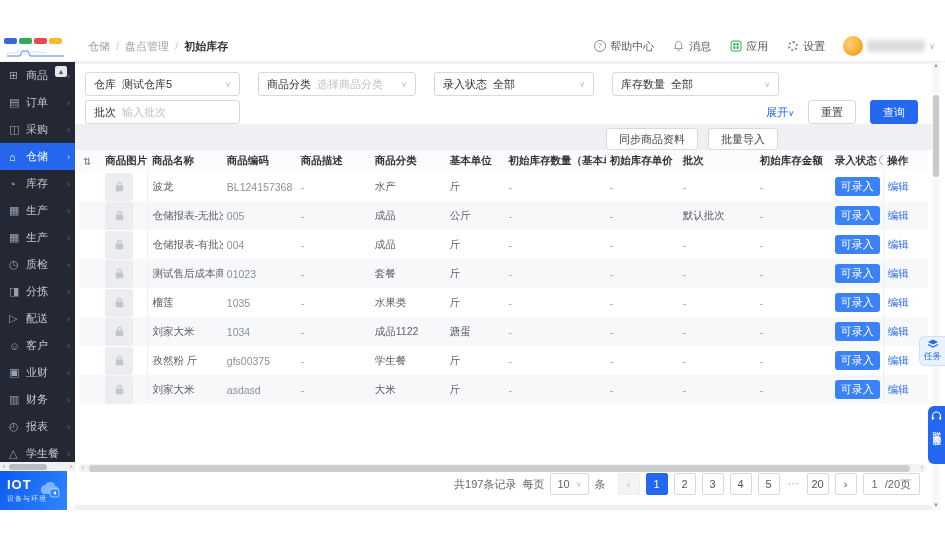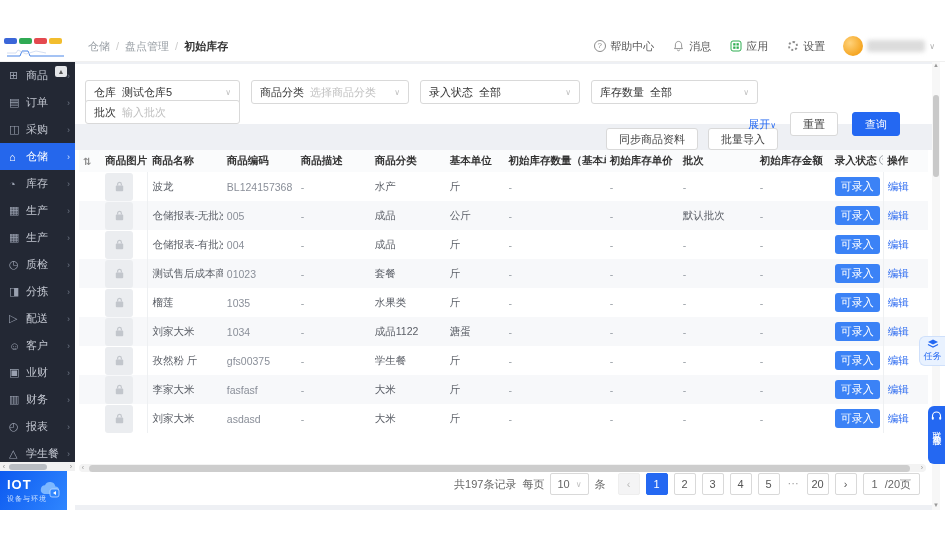--- a/index.html
+++ b/index.html
@@ -44,29 +44,29 @@
   #iot-title { position:absolute; left:7px; top:6px; font-size:13px; font-weight:bold; letter-spacing:1px; }
   #iot-sub { position:absolute; left:7px; top:23px; font-size:7px; color:#cfe3ff; letter-spacing:1px; }
   #iot-cloud { position:absolute; right:3px; top:9px; }
 
   
   #main-bg { position:absolute; left:75px; top:62px; width:870px; height:448px; background:#eef0f4; }
   #right-gutter { position:absolute; left:940px; top:62px; width:5px; height:448px; background:#fff; }
 
   
   #filter-card { position:absolute; left:75px; top:64px; width:857px; height:60px; background:#fff; z-index:2; }
-  #filter-row1 { position:absolute; left:10px; top:16px; display:flex; gap:11px;border-radius:9px; }
+  #filter-row1 { position:absolute; left:10px; top:8px; display:flex; gap:18px;border-radius:9px; }
   #filter-row2 { position:absolute; left:10px; top:36px; }
   .fctrl { height:24px; border:1px solid #d9d9d9; border-radius:3px; display:flex; align-items:center;
     padding:0 8px; font-size:11px; background:#fff; cursor:pointer; }
   .fctrl .flabel { color:#333; margin-right:6px; white-space:nowrap; }
   .fctrl .fvalue { color:#333; white-space:nowrap; }
   .fctrl .fplaceholder { color:#bfbfbf; white-space:nowrap; }
   .fctrl .fchev { margin-left:auto; font-size:8px; color:#bfbfbf; padding-left:6px; }
-  #filter-actions { position:absolute; right:32px; top:36px; display:flex; align-items:center; gap:14px;margin-top:12px; }
+  #filter-actions { position:absolute; right:14px; top:36px; display:flex; align-items:center; gap:14px; }
   #expand-link { color:#2468f2; font-size:11px; cursor:pointer; }
   #expand-link .fchev { font-size:8px; }
   .btn { height:24px; border-radius:3px; font-size:11px; display:inline-flex; align-items:center; justify-content:center;
     padding:0 12px; cursor:pointer; }
   .btn.plain { background:#fff; border:1px solid #d9d9d9; color:#444;font-family:Liberation Mono, monospace; }
   .btn.primary { background:#2468f2; border:1px solid #2468f2; color:#fff; }
 
   
   #toolbar { position:absolute; left:75px; top:128px; width:719px; display:flex; justify-content:flex-end; gap:10px; padding-right:16px; }
   #toolbar .btn { height:22px; }
@@ -511,42 +511,20 @@
         <tr>
           <td></td>
           <td class="img-col">
             <div class="img-ph">
               <svg width="13" height="13" viewBox="0 0 14 14">
                 <rect x="3" y="6" width="8" height="6" rx="1" fill="#c2c6cc"></rect>
                 <path d="M5 6 V4.5 a2 2 0 0 1 4 0 V6" fill="none" stroke="#c2c6cc" stroke-width="1.3"></path>
               </svg>
             </div>
           </td>
-          <td>李家大米</td>
-          <td class="code">fasfasf</td>
-          <td class="dash">-</td>
-          <td>大米</td>
-          <td>斤</td>
-          <td class="dash">-</td>
-          <td class="dash">-</td>
-          <td class="dash">-</td>
-          <td class="dash">-</td>
-          <td><span class="badge">可录入</span></td>
-          <td class="act-col"><span class="edit-link">编辑</span></td>
-        </tr>
-        <tr>
-          <td></td>
-          <td class="img-col">
-            <div class="img-ph">
-              <svg width="13" height="13" viewBox="0 0 14 14">
-                <rect x="3" y="6" width="8" height="6" rx="1" fill="#c2c6cc"></rect>
-                <path d="M5 6 V4.5 a2 2 0 0 1 4 0 V6" fill="none" stroke="#c2c6cc" stroke-width="1.3"></path>
-              </svg>
-            </div>
-          </td>
           <td>刘家大米</td>
           <td class="code">asdasd</td>
           <td class="dash">-</td>
           <td>大米</td>
           <td>斤</td>
           <td class="dash">-</td>
           <td class="dash">-</td>
           <td class="dash">-</td>
           <td class="dash">-</td>
           <td><span class="badge">可录入</span></td>

